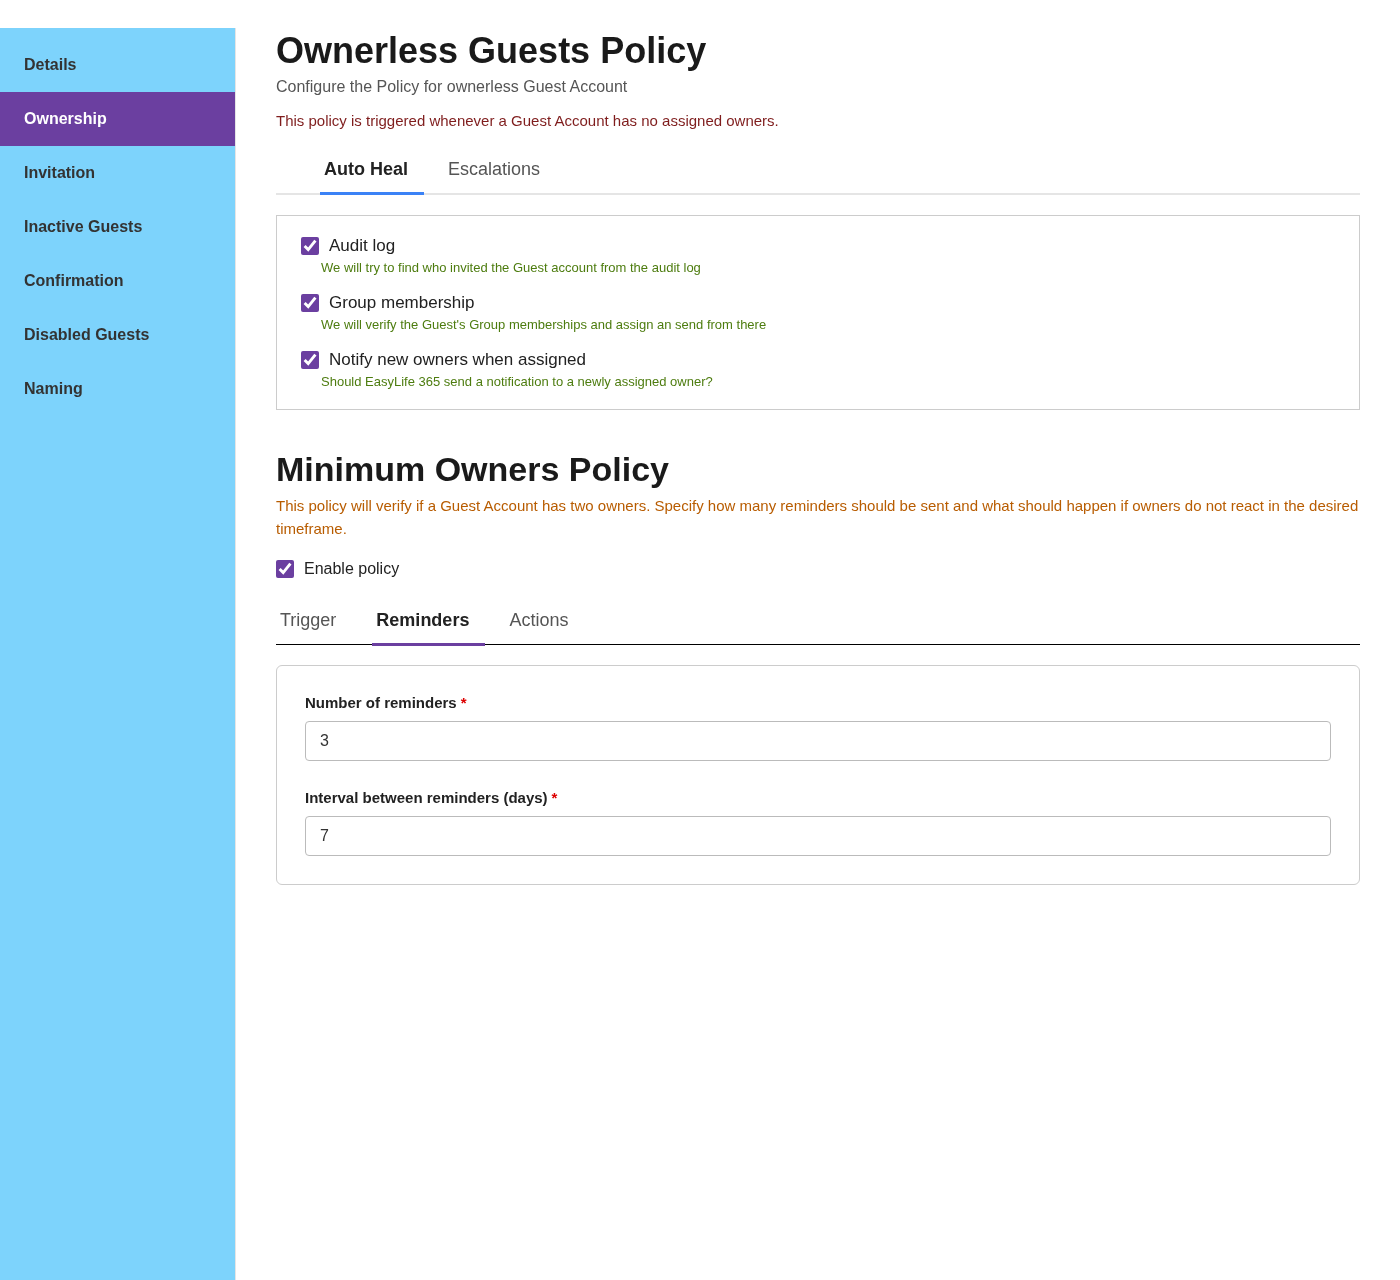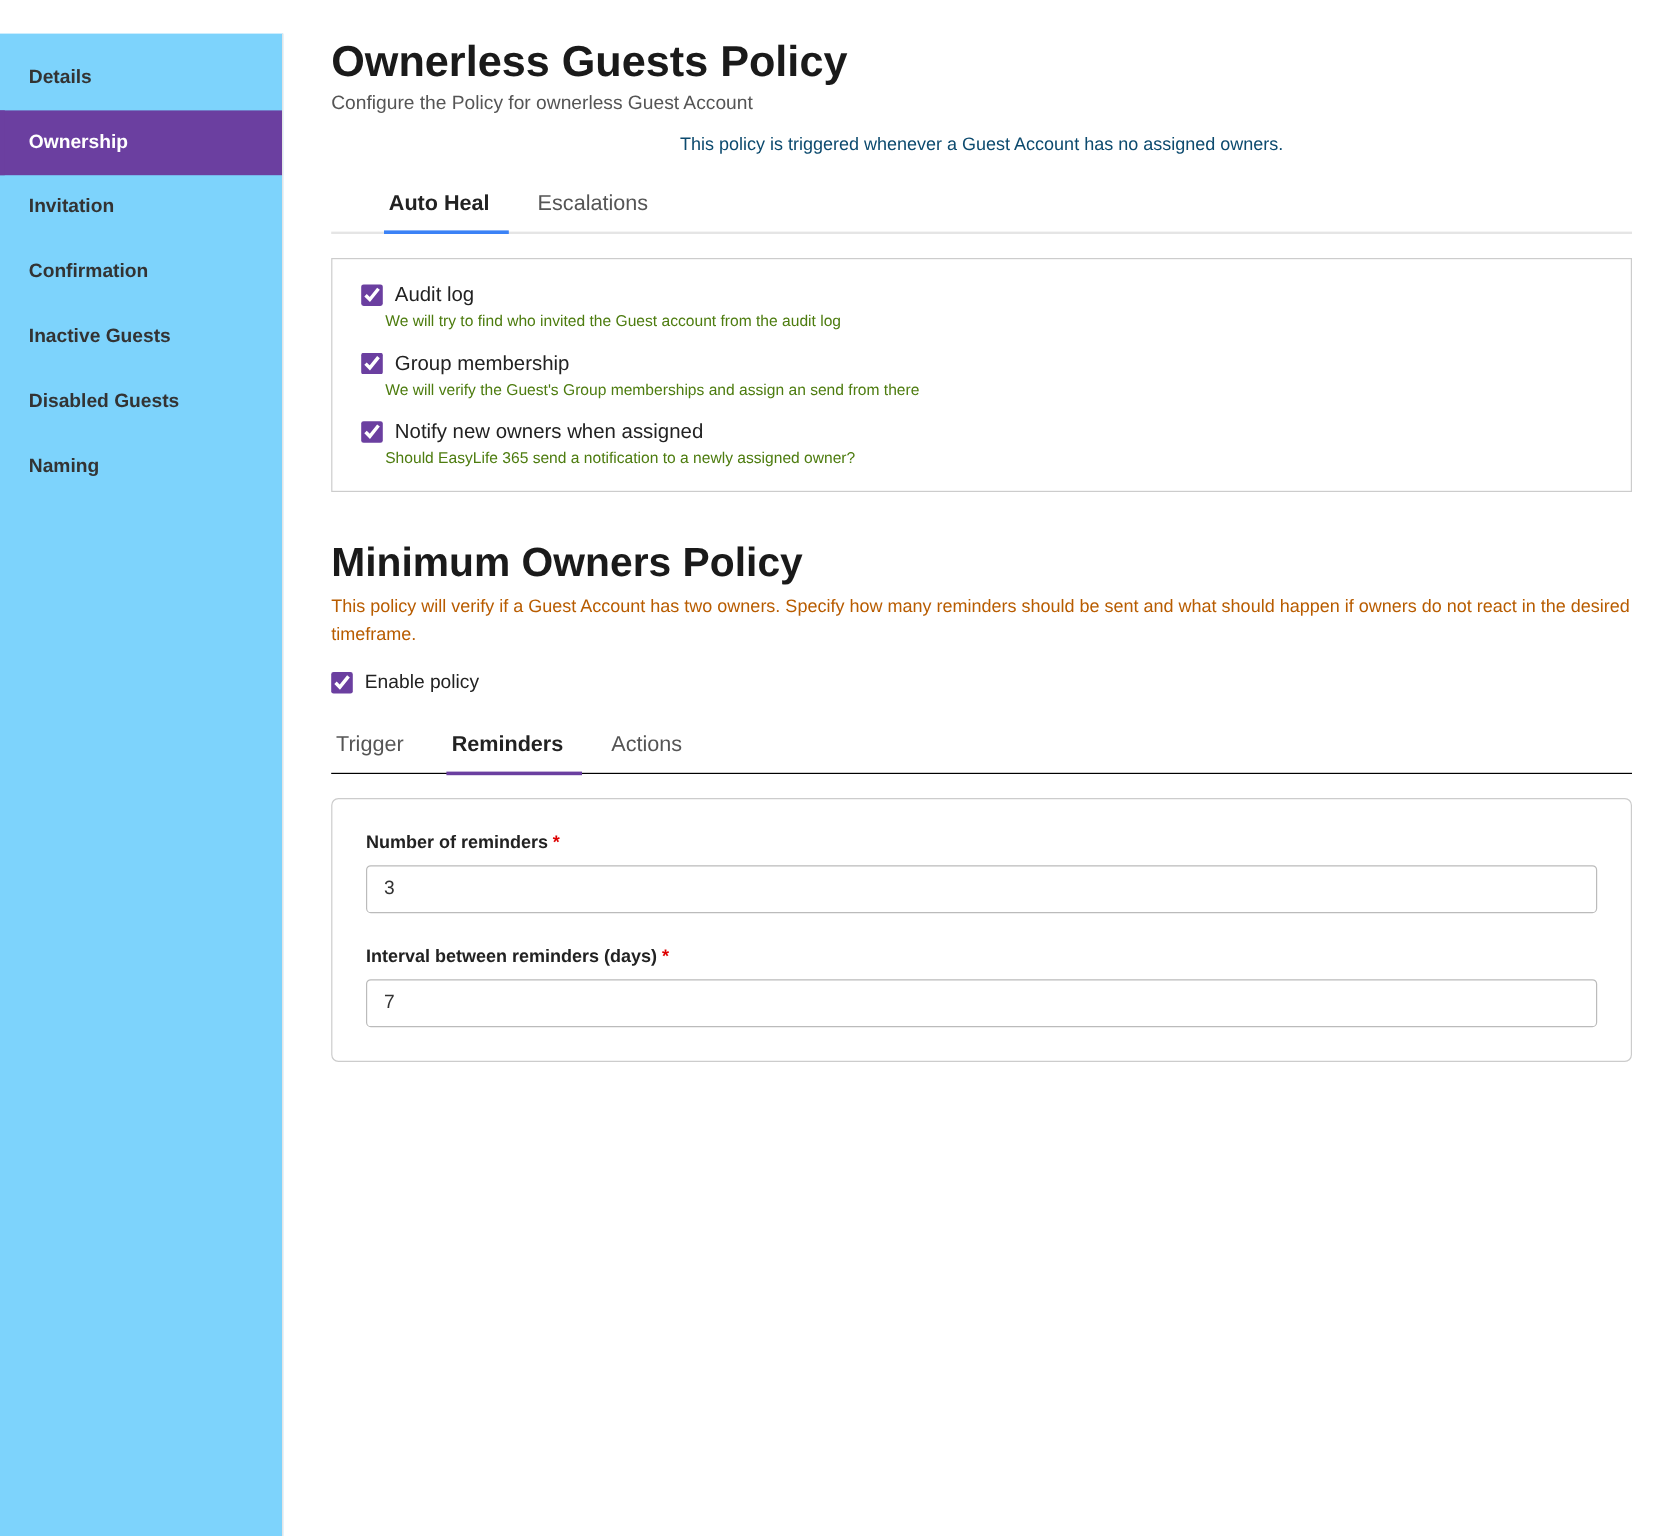--- a/index.html
+++ b/index.html
@@ -50,23 +50,22 @@
       color: #1a1a1a;
       margin-bottom: 6px;
     }
     .section-subtitle {
       font-size: 16px;
       color: #555;
       margin-bottom: 16px;
     }
     .policy-description {
       font-size: 15px;
-      color: #0c4a6e;
+      color: #7f1d1d;
       margin-bottom: 20px;
-      text-align: center;
     }
 
     
     .tabs {
       display: flex;
       border-bottom: 2px solid #e5e5e5;
       margin-bottom: 20px;
     }
     .tab {
       font-size: 18px;
@@ -222,24 +221,24 @@
   <div class="sidebar-item">
     <span>Details</span>
   </div>
   <div class="sidebar-item active">
     <span>Ownership</span>
   </div>
   <div class="sidebar-item">
     <span>Invitation</span>
   </div>
   <div class="sidebar-item">
+    <span>Inactive Guests</span>
+  </div>
+  <div class="sidebar-item">
     <span>Confirmation</span>
-  </div>
-  <div class="sidebar-item">
-    <span>Inactive Guests</span>
   </div>
   <div class="sidebar-item">
     <span>Disabled Guests</span>
   </div>
   <div class="sidebar-item">
     <span>Naming</span>
   </div>
 </nav>
 
 <main class="main">

